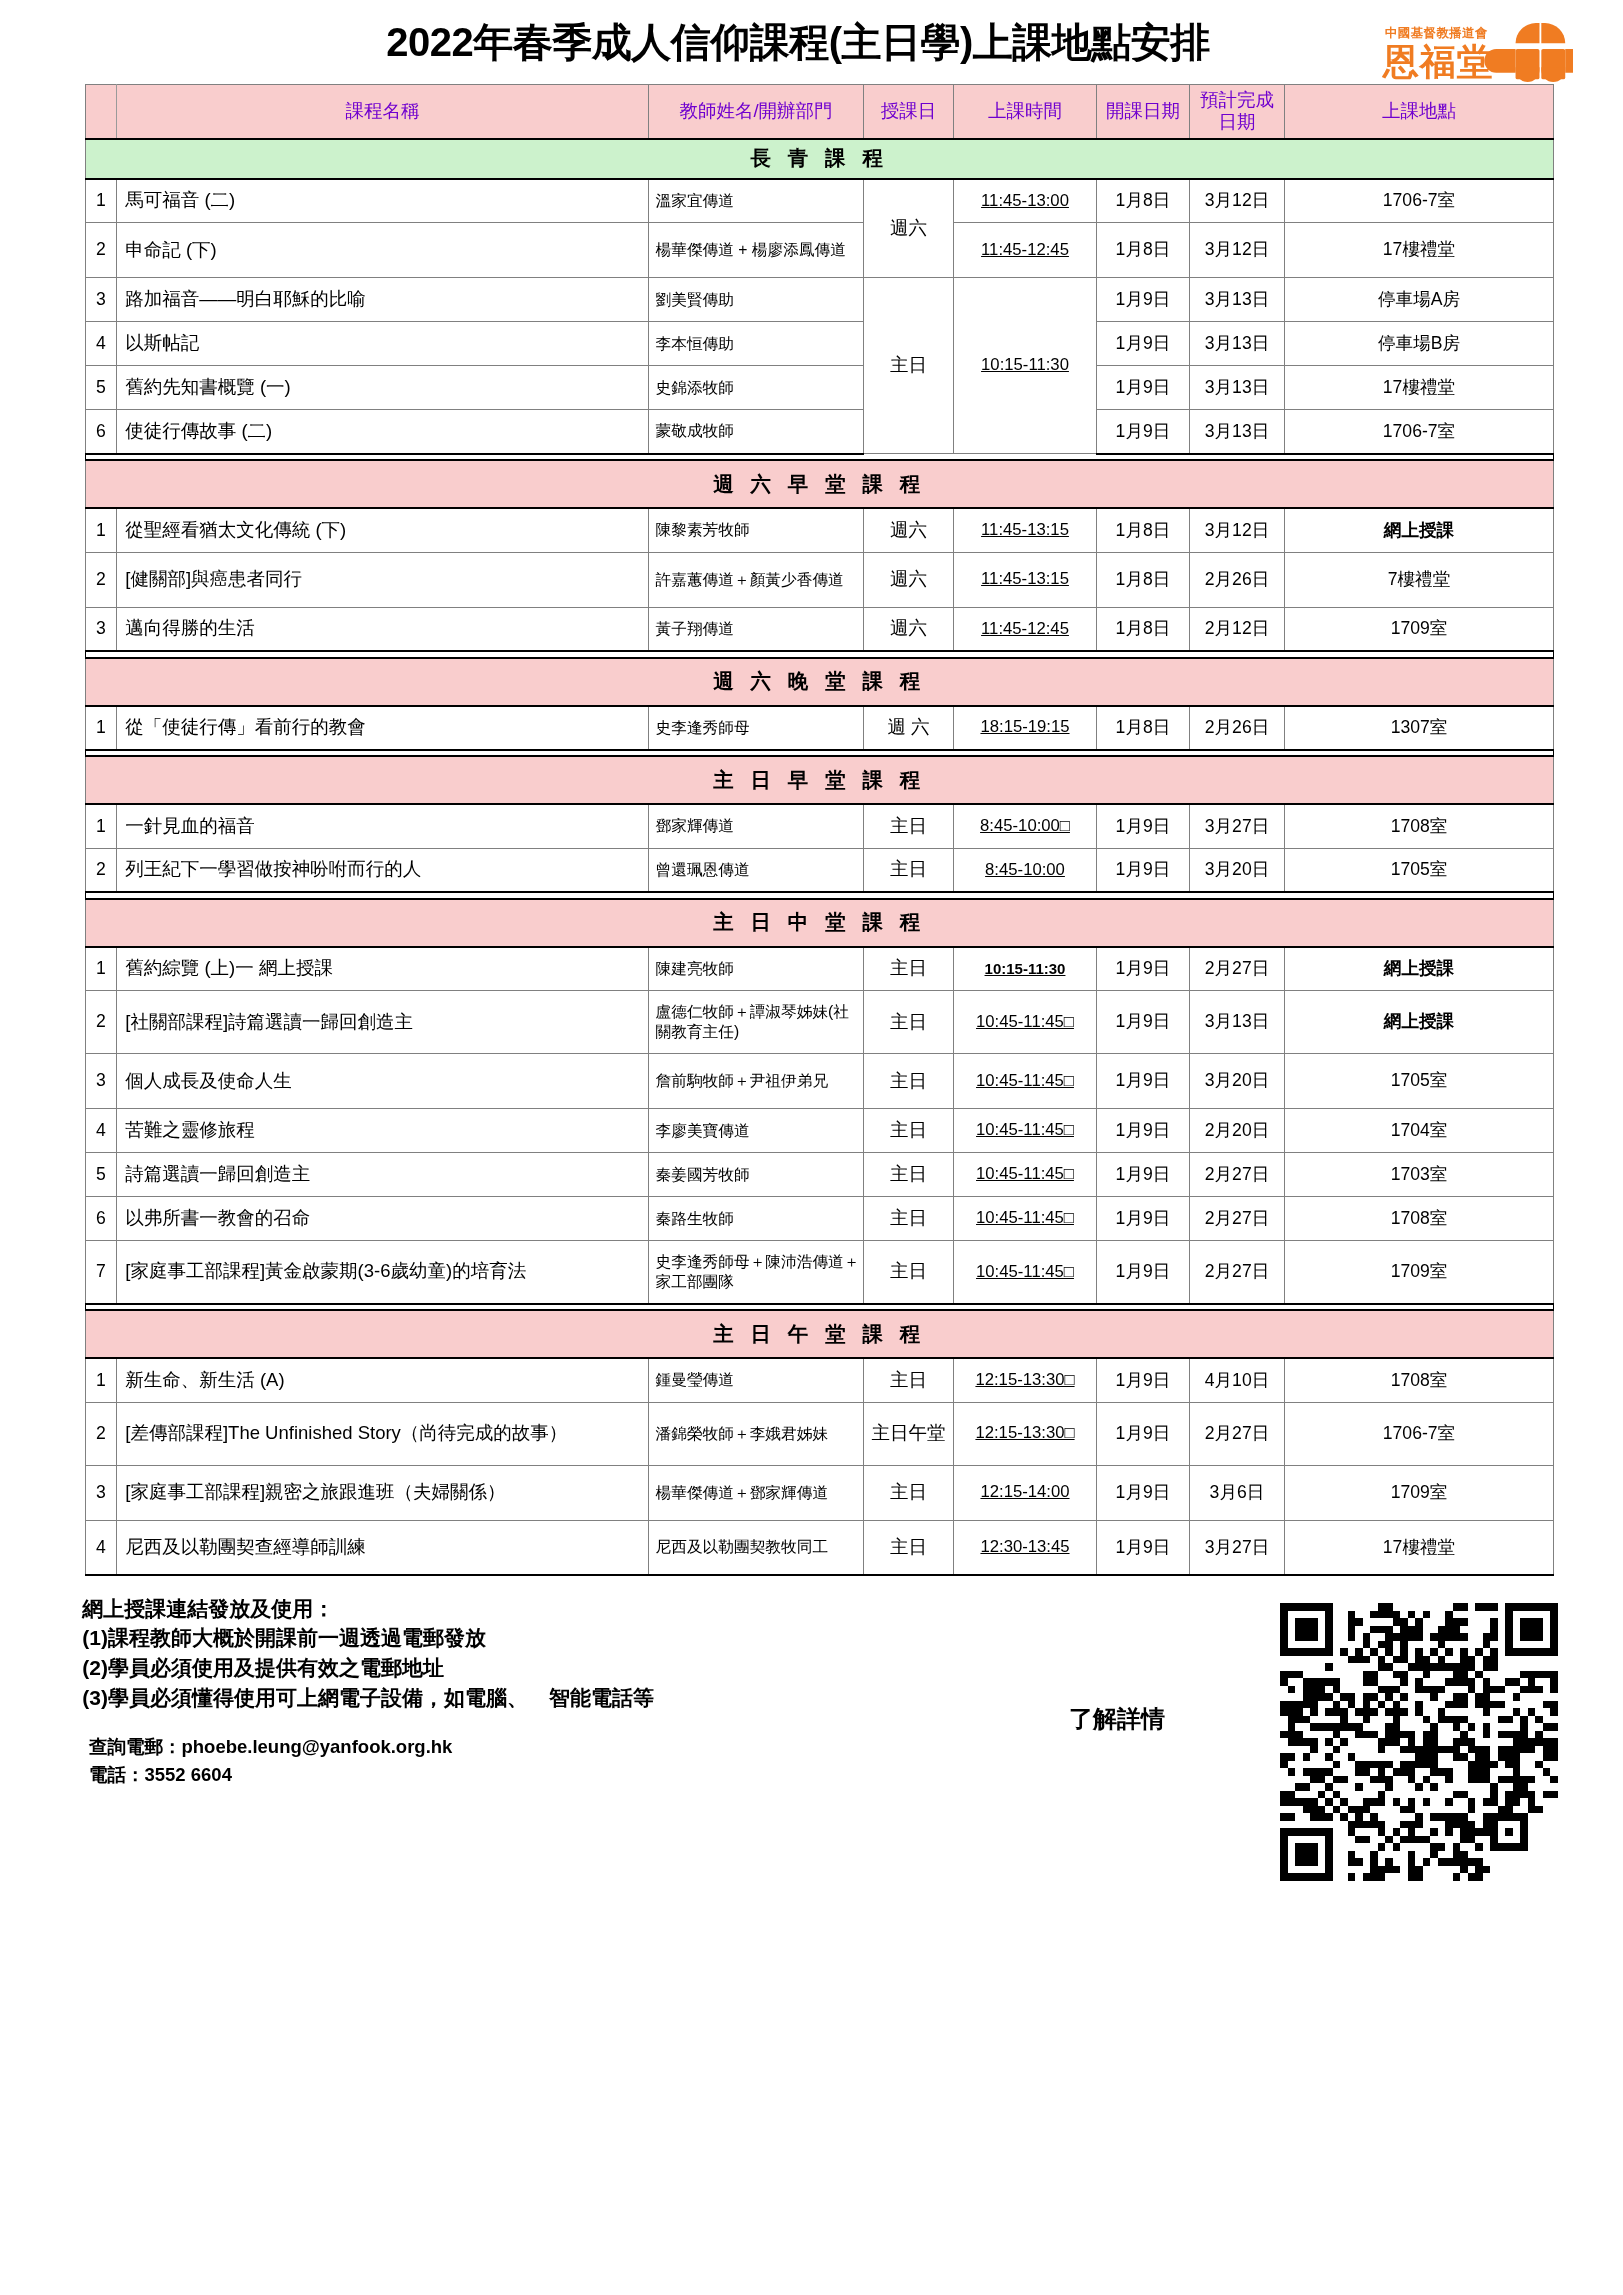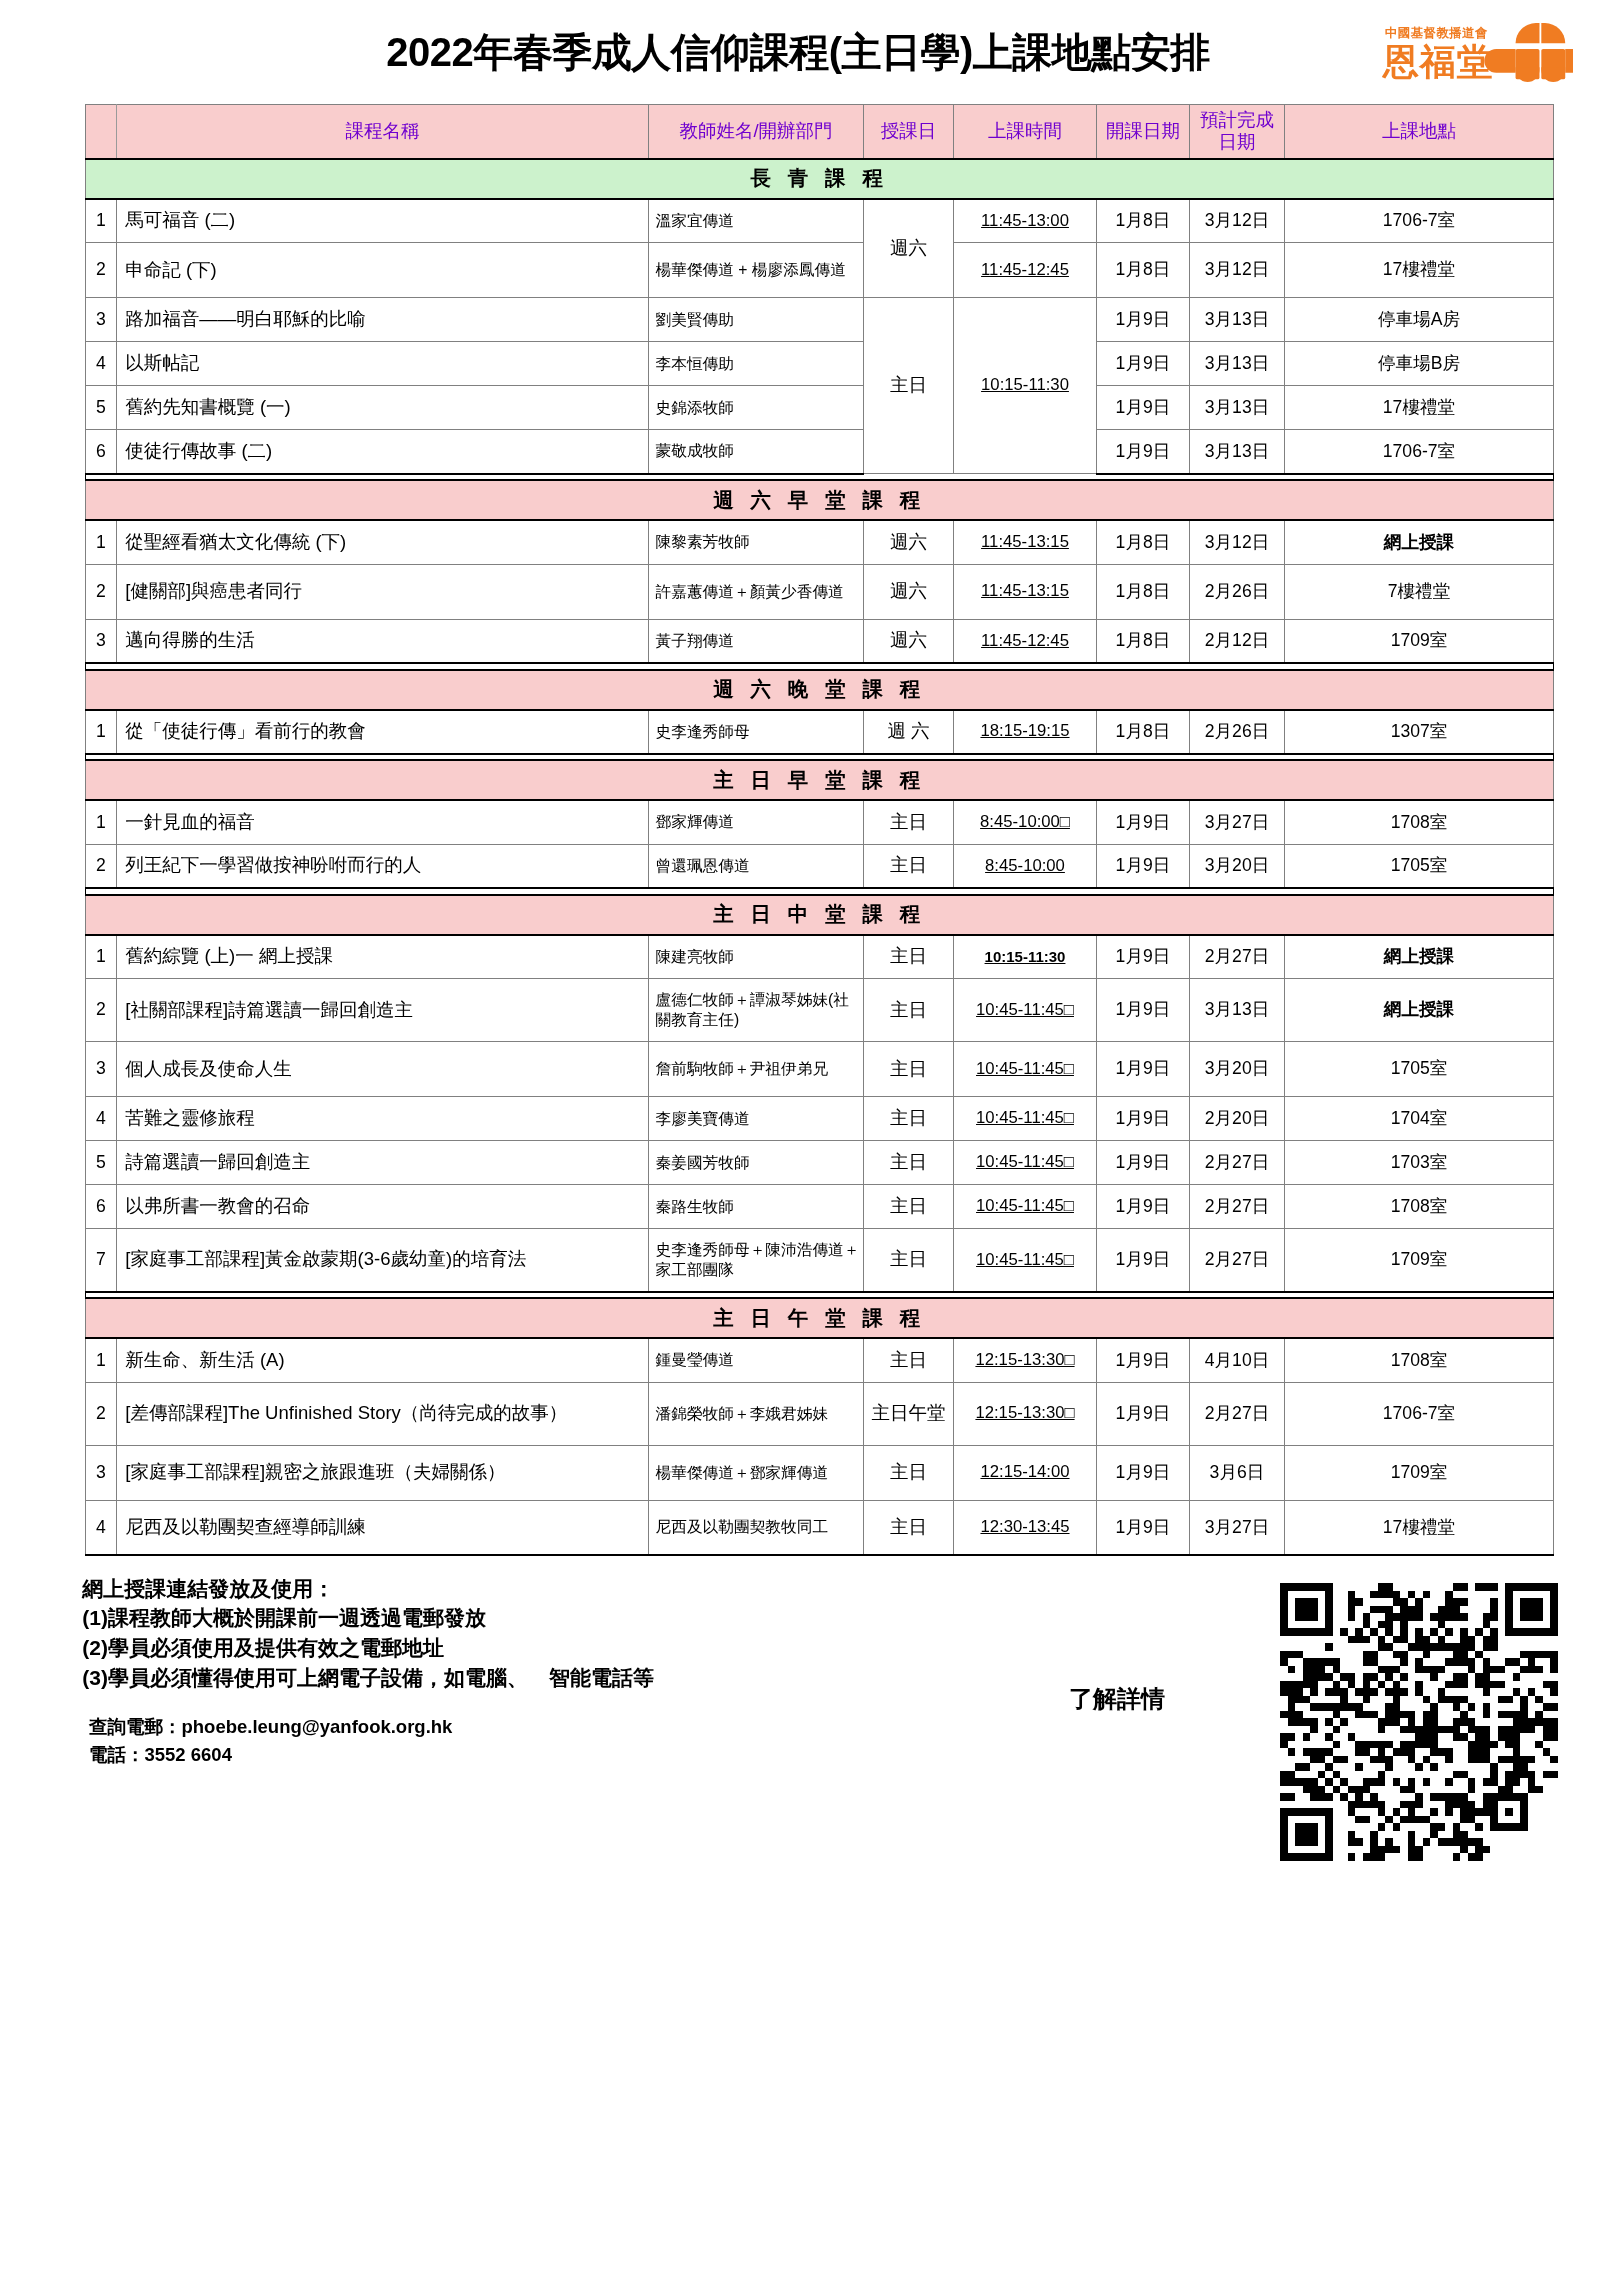--- a/index.html
+++ b/index.html
@@ -21,21 +21,21 @@
     width: 1624px;
     height: 2295px;
     box-sizing: border-box;
     padding: 0;
     overflow: hidden;
   }
 
   
   .header {
     position: relative;
-    height: 104px;
+    height: 84px;
     display: flex;
     align-items: center;
     justify-content: center;
     margin-left: 28px;
   }
   .doc-title {
     font-size: 40px;
     font-weight: bold;
     letter-spacing: -0.5px;
     white-space: nowrap;
@@ -96,21 +96,21 @@
   tr.section-row td {
     text-align: center;
     font-weight: bold;
     font-size: 20.4px;
     letter-spacing: 5.6px;
     padding: 0;
     border-top: 2.8px solid #000;
     border-bottom: 2.8px solid #000;
   }
   tr.section-green td { background: #ccf2cc; height: 40px; }
-  tr.section-pink  td { background: #f9cdcd; height: 40px; }
+  tr.section-pink  td { background: #f9cdcd; height: 48px; }
   tr.spacer-row td {
     border: none;
     border-left: none;
     border-right: none;
     height: 6.5px;
     background: #ffffff;
     padding: 0;
   }
 
   

